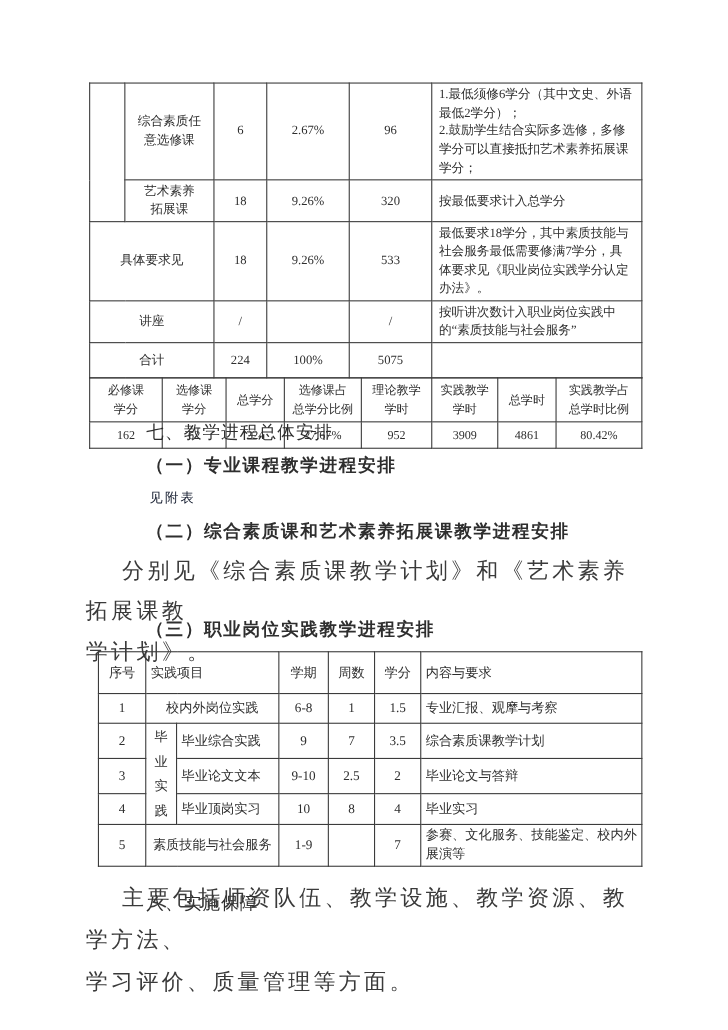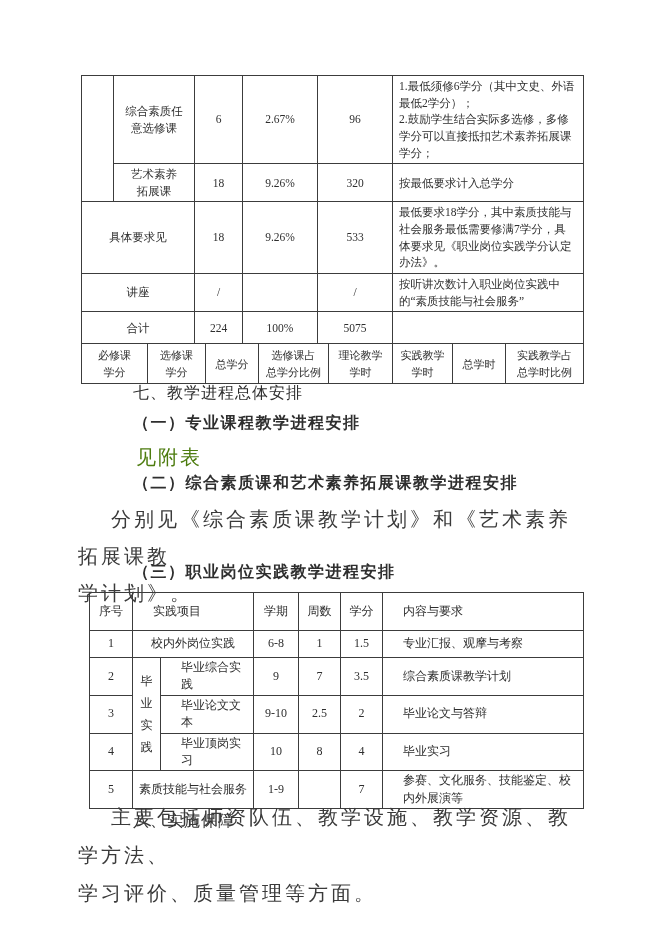--- a/index.html
+++ b/index.html
@@ -49,22 +49,22 @@
   }
   .h-sub{
     position:absolute;
     font-weight:700;
     font-size:16px;
     letter-spacing:1.5px;
     white-space:nowrap;
   }
   .body-text{
     position:absolute;
-    font-size:20px;
-    color:#4d7c0f;
+    font-size:12px;
+    color:#0f172a;
     white-space:nowrap;
     letter-spacing:2px;
   }
   .para{
     position:absolute;
     left:78px;
     width:510px;
     font-size:20px;
     color:#3a3a3a;
     line-height:37px;
@@ -72,21 +72,21 @@
     letter-spacing:3px;
     white-space:pre-line;
   }
   
   .t3{position:absolute; left:89px; top:592px; width:494px;}
   .t3 td{font-size:12px;}
   .t3 .hr{height:38px;}
   .t3 .r{height:27px;}
   .t3 .r4{height:23px;}
   .t3 .r5{height:38px;}
-  .t3 .lft{text-align:left; padding-left:20px;}
+  .t3 .lft{text-align:left; padding-left:4px;}
   .vert-label span{
     display:inline-block;
     width:13px;
     word-break:break-all;
     line-height:1.85;
     text-align:center;
   }
 </style>
 </head>
 <body>
@@ -170,20 +170,30 @@
         <td class="ctr pre">选修课占
 总学分比例</td>
         <td class="ctr pre">理论教学
 学时</td>
         <td class="ctr pre">实践教学
 学时</td>
         <td class="ctr pre">总学时</td>
         <td class="ctr pre">实践教学占
 总学时比例</td>
       </tr>
+      <tr class="vr">
+        <td class="ctr">162</td>
+        <td class="ctr">62</td>
+        <td class="ctr">224</td>
+        <td class="ctr">27.67%</td>
+        <td class="ctr">952</td>
+        <td class="ctr">3909</td>
+        <td class="ctr">4861</td>
+        <td class="ctr">80.42%</td>
+      </tr>
     </tbody>
       </table>
   </div>
 
   <div class="h-num" style="left:133px; top:383px;">七、教学进程总体安排</div>
   <div class="h-sub" style="left:133px; top:413px;">（一）专业课程教学进程安排</div>
   <div class="body-text" style="left:136px; top:444px;">见附表</div>
   <div class="h-sub" style="left:133px; top:473px;">（二）综合素质课和艺术素养拓展课教学进程安排</div>
   <div class="para" style="top:501px;">分别见《综合素质课教学计划》和《艺术素养拓展课教
 学计划》。</div>

